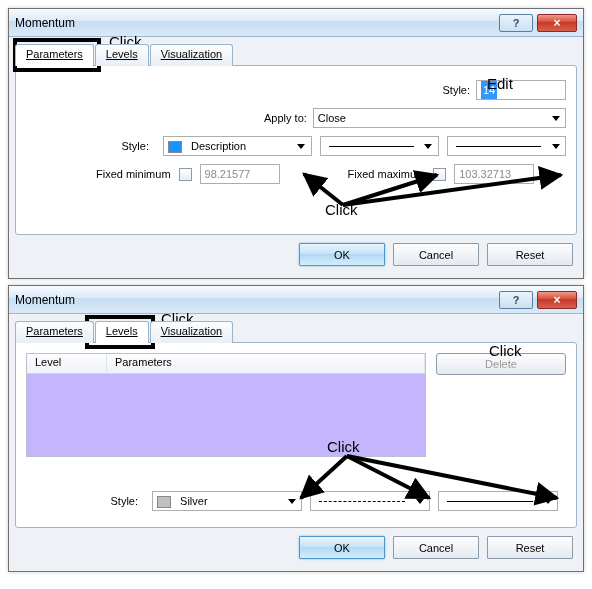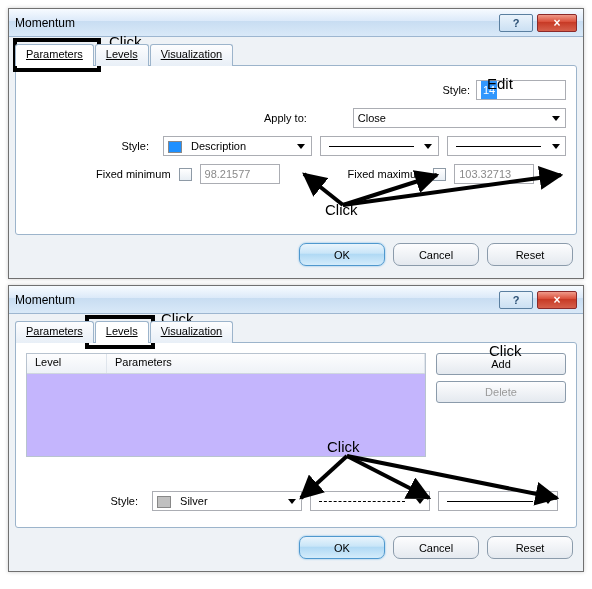--- a/index.html
+++ b/index.html
@@ -170,21 +170,21 @@
   .btnrow {
     display: flex;
     justify-content: flex-end;
     gap: 8px;
     padding: 8px 4px 6px 4px;
   }
   .btn {
     width: 86px;
     height: 23px;
     border: 1px solid #8b9bab;
-    border-radius: 7px;
+    border-radius: 1px;
     background: linear-gradient(to bottom,#fdfdfe,#e4e9ef);
     display: flex;
     align-items: center;
     justify-content: center;
     font-size: 11px;
   }
   .btn.primary {
     border: 1px solid #4f98ce;
     background: linear-gradient(to bottom,#e9f4fc 0%,#c8e5f8 45%,#aed8f4 46%,#d4ecfb 100%);
     box-shadow: 0 0 2px #66b0e4;
@@ -268,21 +268,21 @@
       <div class="row" style="justify-content:flex-end; margin-top:4px;">
         <div class="lbl" style="width:auto;">Style:</div>
         <div class="input" style="width:90px;">
           <span class="periodval">14</span>
         </div>
       </div>
 
       <div class="row" style="margin-top:4px;">
         <div style="flex:0 0 238px;"></div>
         <div class="lbl">Apply to:</div>
-        <div class="input sel" style="flex:1;margin-left:40px;">
+        <div class="input sel" style="flex:1;">
           <span>Close</span>
           <span class="caret"></span>
         </div>
       </div>
 
       <div class="row" style="margin-top:4px; gap:8px;">
         <div class="lbl" style="width:130px;">Style:</div>
         <div class="input sel" style="width:150px;">
           <span class="swatch" style="background:#1e90ff;"></span>
           <span>Description</span>
@@ -351,21 +351,20 @@
         <div style="flex:1;">
           <div class="table">
             <div class="thead">
               <div class="th" style="width:80px;">Level</div>
               <div class="th" style="flex:1;">Parameters</div>
             </div>
             <div style="flex:1;"></div>
           </div>
         </div>
         <div class="sidebtns">
-          <div class="sidebtn">Add</div>
           <div class="sidebtn disabled" style="color:#9a9a9a;">Delete</div>
         </div>
       </div>
 
       <div class="row" style="margin-top:34px; gap:8px;">
         <div class="lbl" style="width:118px;">Style:</div>
         <div class="input sel" style="width:150px;">
           <span class="swatch" style="background:#c0c0c0;"></span>
           <span>Silver</span>
           <span class="caret"></span>

